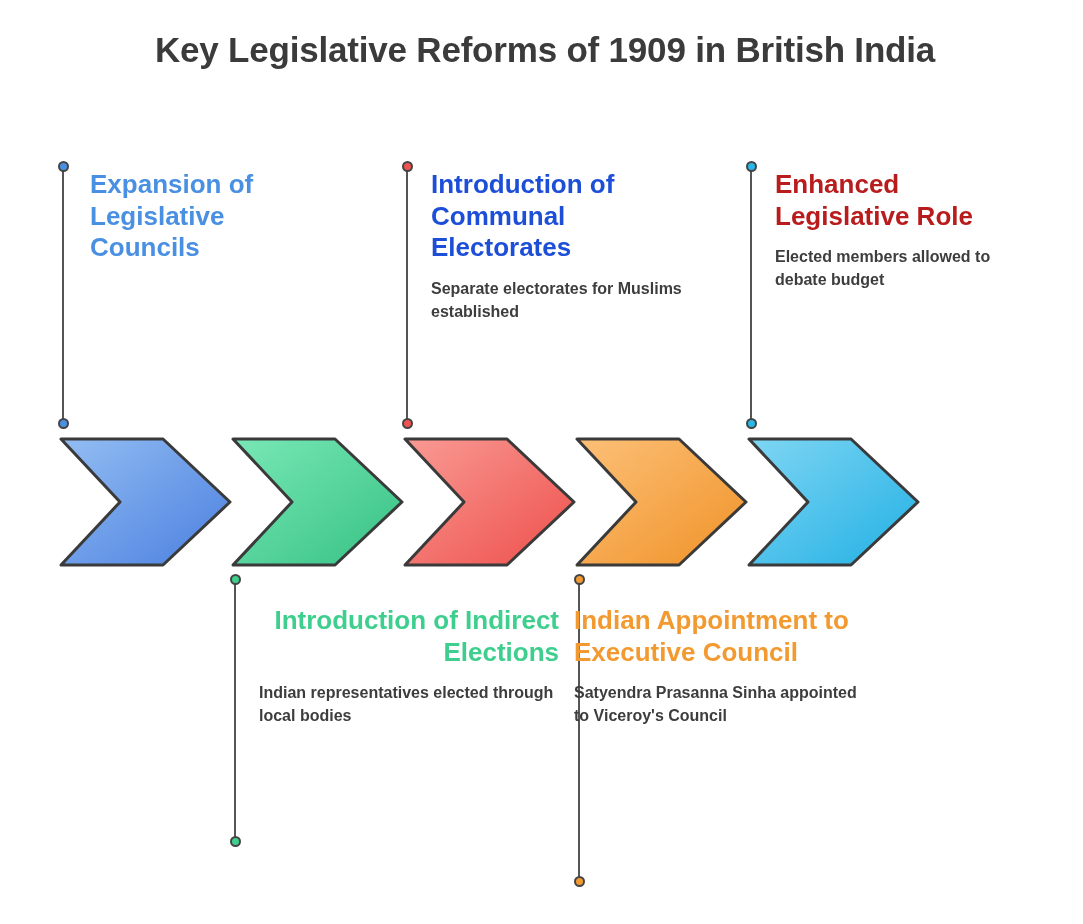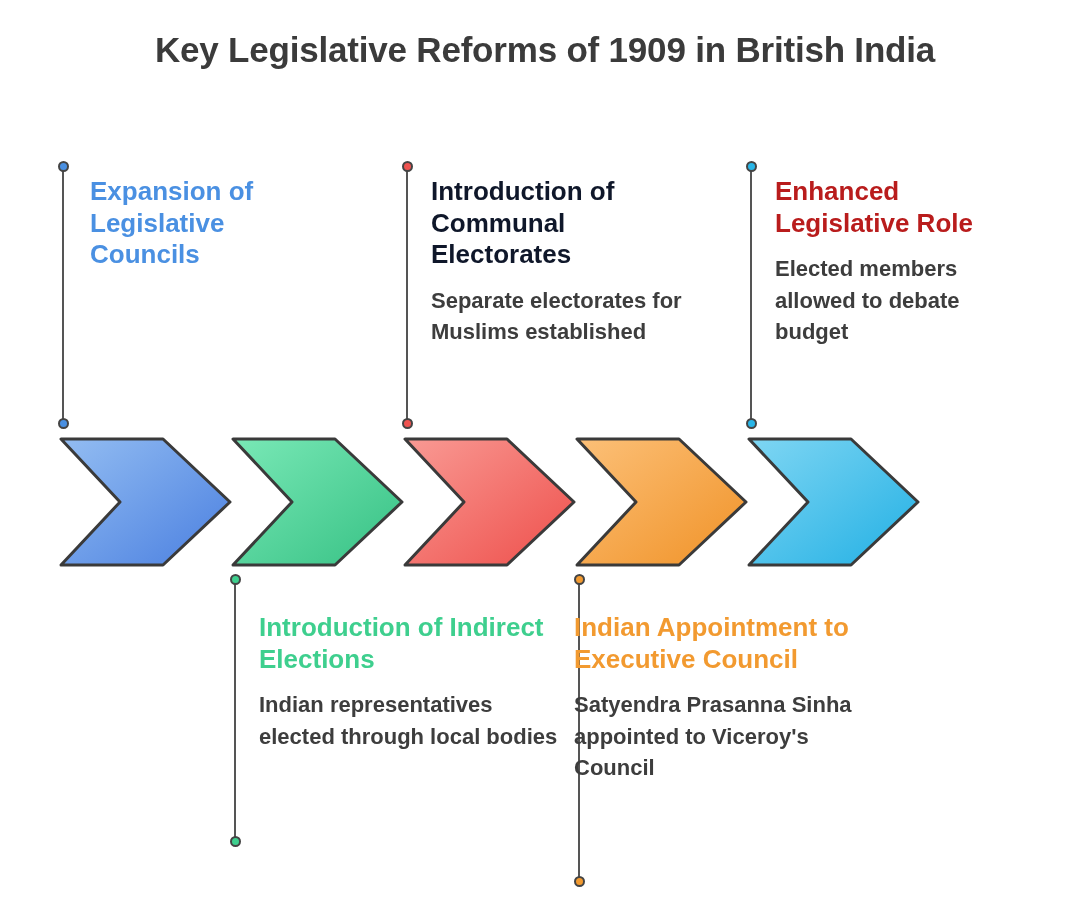--- a/index.html
+++ b/index.html
@@ -43,24 +43,24 @@
 
   
   .callout {
     position: absolute;
     width: 230px;
   }
   .callout .c-title {
     font-size: 26px;
     font-weight: bold;
     line-height: 1.22;
-    margin: 8px 0 14px 0;
+    margin: 1px 0 14px 0;
   }
   .callout .c-desc {
-    font-size: 22px;
+    font-size: 16px;
     font-weight: bold;
     color: #3d3d3d;
     line-height: 1.42;
     margin: 0;
   }
   .connector {
     position: absolute;
     width: 2px;
     background: #555555;
   }
@@ -159,26 +159,26 @@
 
 <div class="connector" style="left:750px; top:168px; height:256px;"></div>
 <div class="dot" style="left:746px; top:161px; background:#29b6e8;"></div>
 <div class="dot" style="left:746px; top:418px; background:#29b6e8;"></div>
 
 <div class="callout" style="left:90px; top:168px; width:240px;">
   <p class="c-title" style="color:#4a90e2;">Expansion of Legislative Councils</p>
 </div>
 
 <div class="callout" style="left:259px; top:604px; width:300px;">
-  <p class="c-title" style="color:#3ecf8e;">Introduction of Indirect Elections</p>
+  <p class="c-title" style="color:#3ecf8e;text-align:right;">Introduction of Indirect Elections</p>
   <p class="c-desc">Indian representatives elected through local bodies</p>
 </div>
 
 <div class="callout" style="left:431px; top:168px; width:270px;">
-  <p class="c-title" style="color:#0f172a;">Introduction of Communal Electorates</p>
+  <p class="c-title" style="color:#1d4ed8;">Introduction of Communal Electorates</p>
   <p class="c-desc">Separate electorates for Muslims established</p>
 </div>
 
 <div class="callout" style="left:574px; top:604px; width:285px;">
   <p class="c-title" style="color:#f29a30;">Indian Appointment to Executive Council</p>
   <p class="c-desc">Satyendra Prasanna Sinha appointed to Viceroy's Council</p>
 </div>
 
 <div class="callout" style="left:775px; top:168px; width:225px;">
   <p class="c-title" style="color:#b91c1c;">Enhanced Legislative Role</p>

